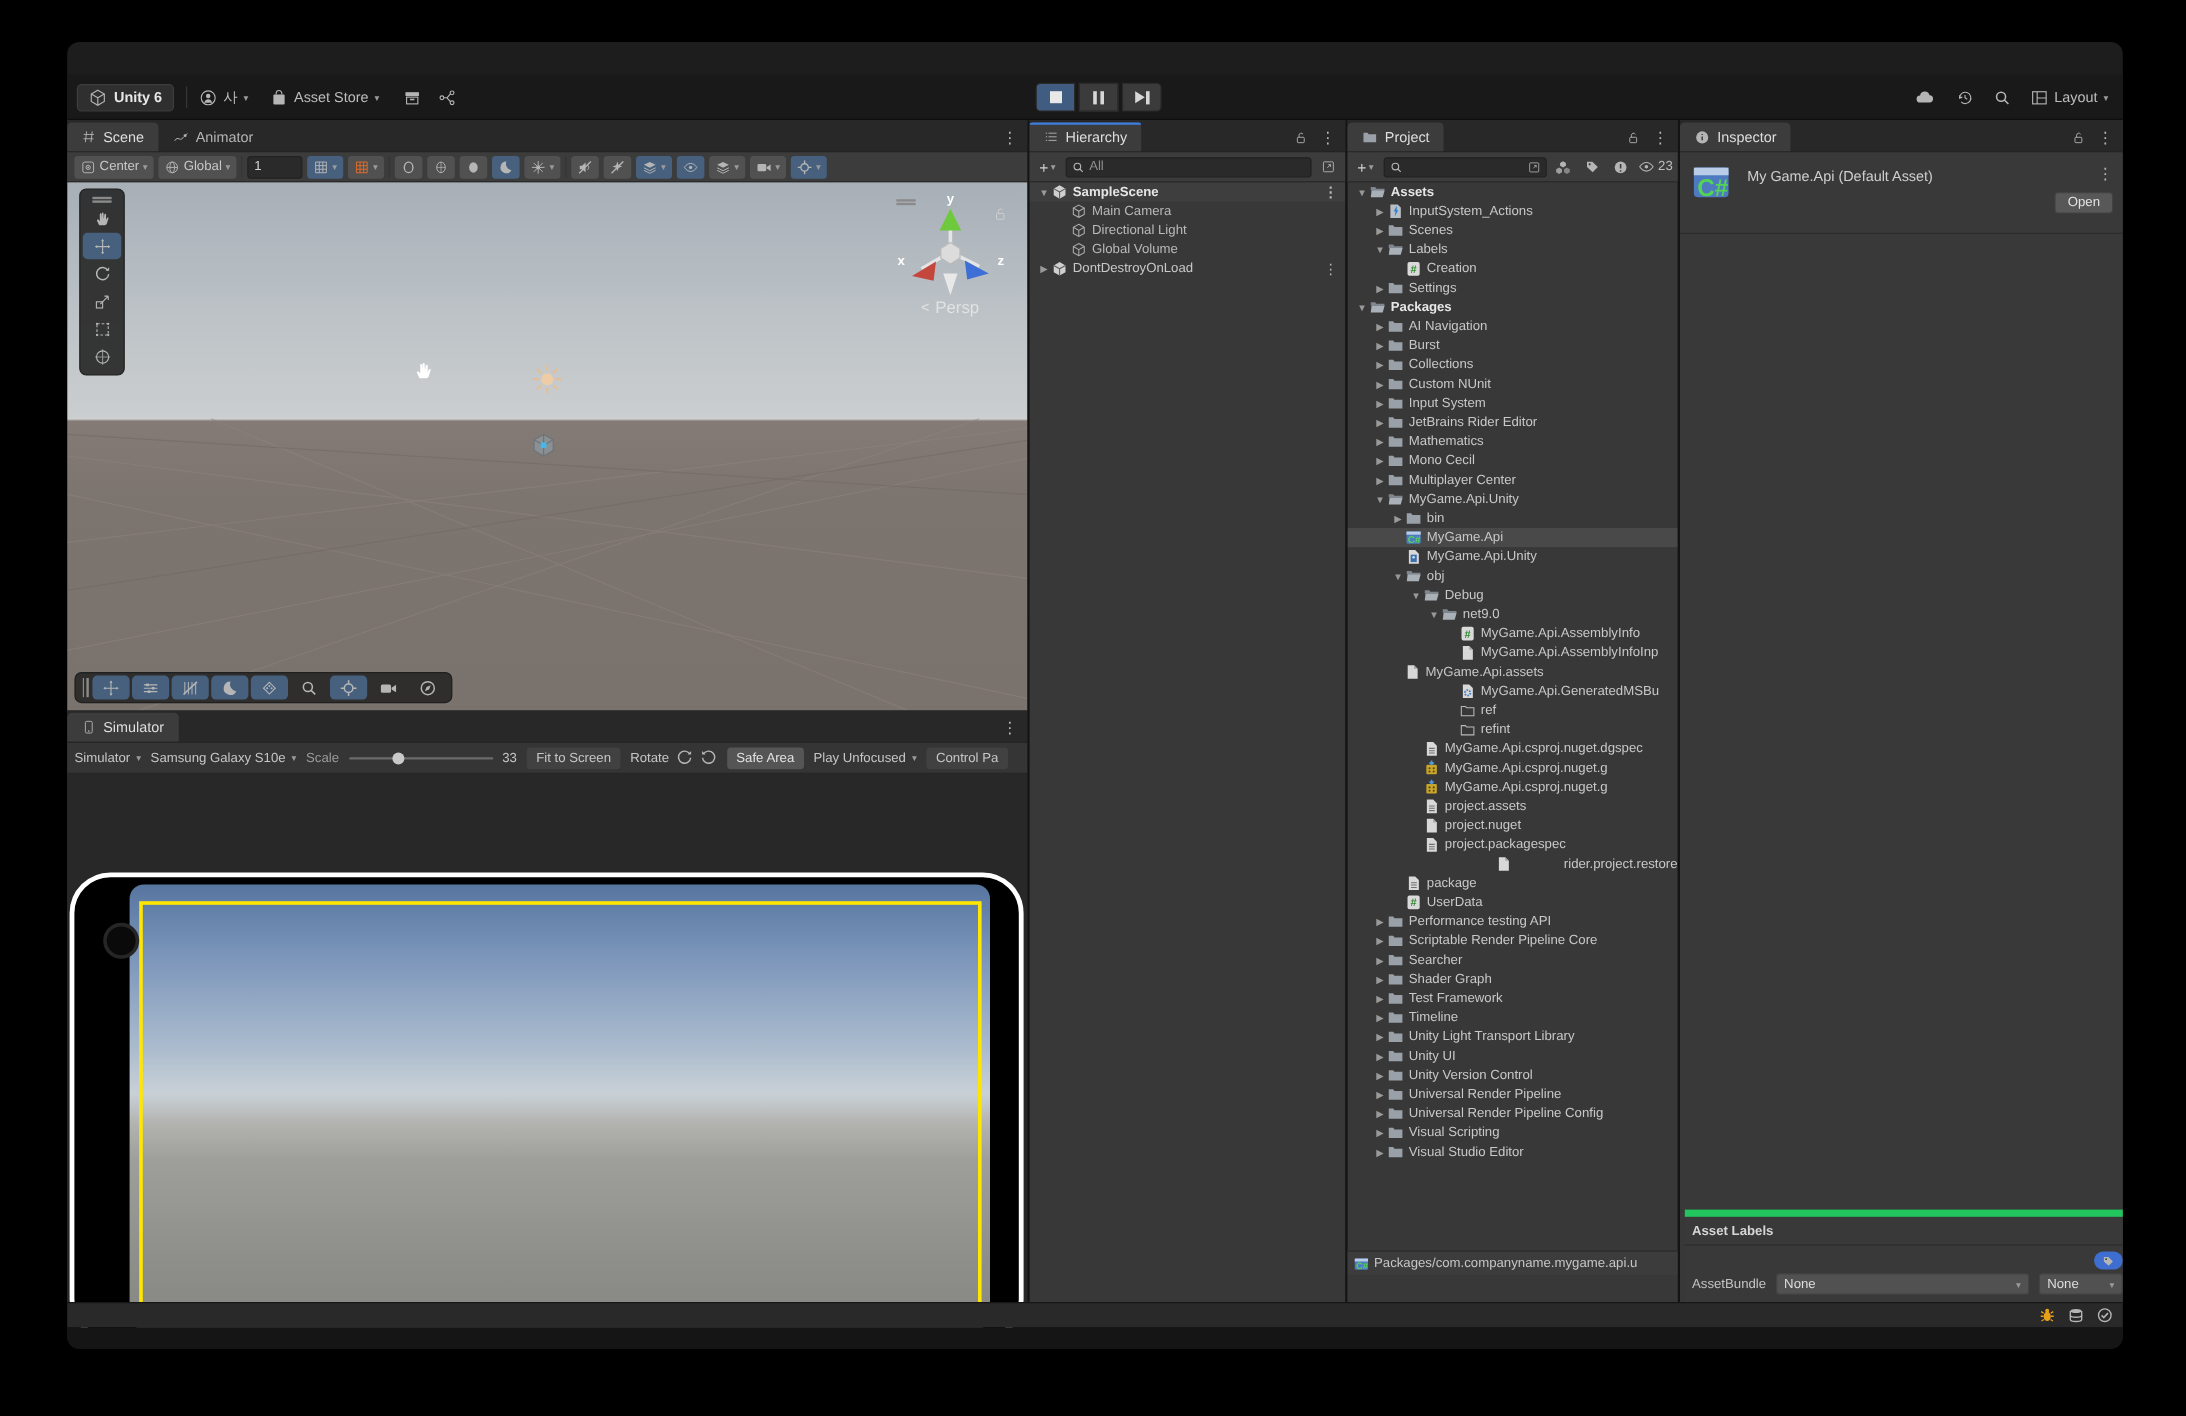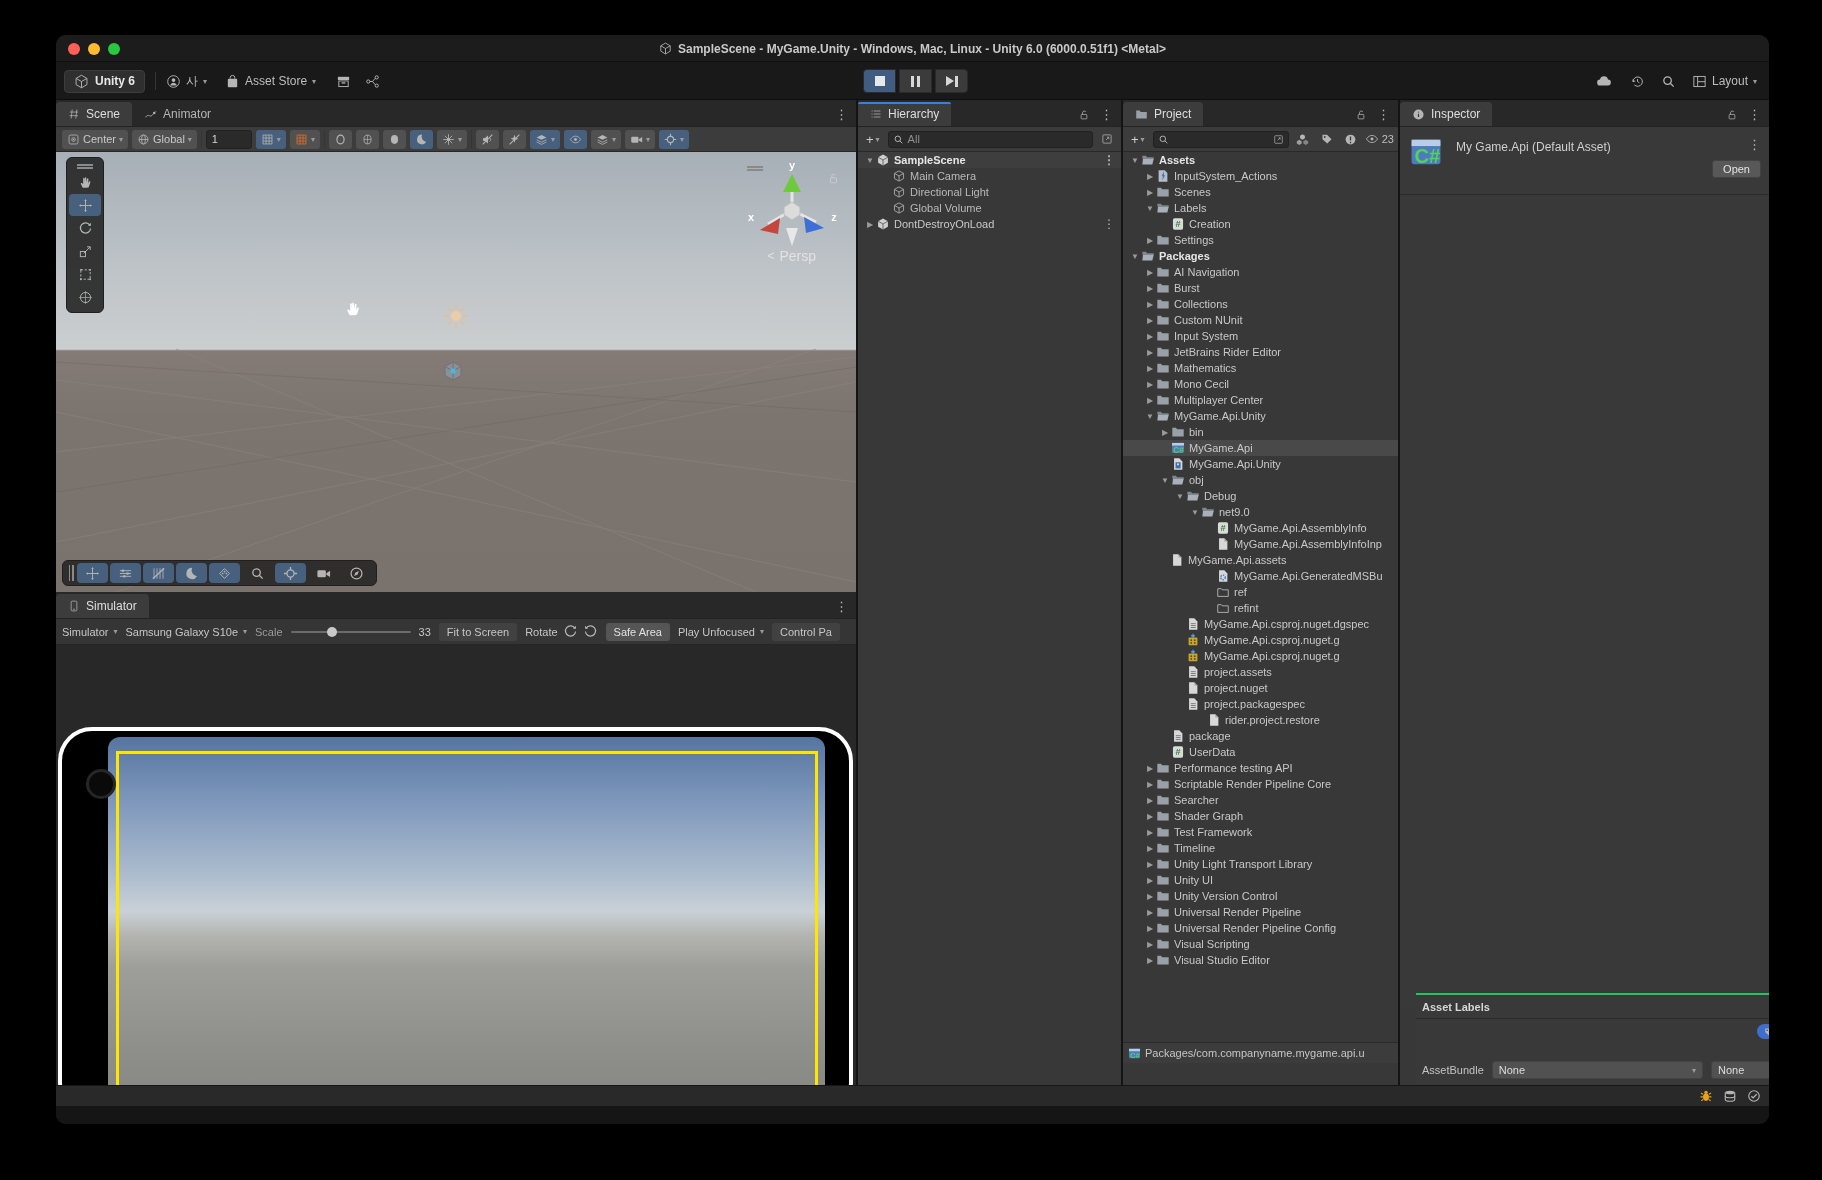--- a/index.html
+++ b/index.html
@@ -105,21 +105,21 @@
   .saferect{position:absolute;left:54px;top:20px;right:31px;bottom:18px;border:3px solid #ffe600;}
   .camhole{position:absolute;left:24px;top:38px;width:30px;height:30px;border-radius:50%;background:#0a0a0a;border:3px solid #262626;}
   
   .insp-head{position:absolute;left:0;top:27px;width:100%;height:68px;background:#393939;border-bottom:1px solid #2c2c2c;}
   .insp-icon{position:absolute;left:8px;top:8px;width:36px;height:34px;}
   .insp-title{position:absolute;left:56px;top:13px;font-size:12px;color:#cfcfcf;}
   .insp-kebab{position:absolute;right:8px;top:10px;}
   .openbtn{position:absolute;right:8px;top:33px;background:#585858;border:1px solid #424242;border-radius:3px;
     color:#e3e3e3;font-size:11px;padding:2px 10px;}
   .insp-body{position:absolute;left:0;top:95px;width:100%;bottom:77px;background:#393939;}
-  .assetlabels{position:absolute;left:16px;bottom:0;width:100%;height:92px;background:#393939;border-top:2px solid #22c55e;}
+  .assetlabels{position:absolute;left:4px;bottom:0;width:100%;height:77px;background:#393939;border-top:6px solid #22c55e;}
   .al-head{height:24px;border-bottom:1px solid #2c2c2c;display:flex;align-items:center;padding:0 6px;
     color:#d6d6d6;font-size:11px;font-weight:bold;}
   .tagbtn{position:absolute;right:4px;top:29px;width:24px;height:15px;background:#3e6fd0;border-radius:8px;
     display:flex;align-items:center;justify-content:center;color:#fff;}
   .tagbtn .i{width:10px;height:10px;}
   .abrow{position:absolute;left:6px;right:4px;bottom:6px;display:flex;align-items:center;gap:8px;font-size:11px;color:#c3c3c3;}
   .dd{background:#515151;border:1px solid #434343;border-radius:3px;height:18px;display:flex;align-items:center;
     padding:0 6px;color:#ddd;justify-content:space-between;}
   .dd.wide{flex:1;} .dd.narrow{width:70px;}
   .proj-crumb{position:absolute;left:0;bottom:22px;width:100%;height:21px;background:#3c3c3c;border-top:1px solid #2a2a2a;
@@ -131,36 +131,20 @@
     display:flex;align-items:center;justify-content:flex-end;gap:10px;padding:0 8px;color:#b9b9b9;}
   .statusbar .i{width:14px;height:14px;}
   .winfoot{position:absolute;left:0;top:1071px;width:100%;height:18px;background:#151515;}
   .muted{color:#9b9b9b;}
 </style>
 </head>
 <body>
 
 <div class="window">
 
-  <div class="titlebar">
-    <div class="lights">
-      <span class="light red"></span>
-      <span class="light yellow"></span>
-      <span class="light green"></span>
-    </div>
-    <div class="title">
-      <span class="i">
-          <svg viewBox="0 0 16 16" fill="none">
-            <path d="M8 1.3 13.8 4.7v6.6L8 14.7 2.2 11.3V4.7z" stroke="currentColor"></path>
-            <path d="M8 8l5.8-3.3M8 8 2.2 4.7M8 8v6.7" stroke="currentColor"></path>
-          </svg>
-        </span>
-      <span>SampleScene - MyGame.Unity - Windows, Mac, Linux - Unity 6.0 (6000.0.51f1) &lt;Metal&gt;</span>
-    </div>
-  </div>
 
   <div class="toolbar">
     <div class="tb tb-left">
       <span class="badge">
         <span class="i">
             <svg viewBox="0 0 16 16" fill="none">
               <path d="M8 1.3 13.8 4.7v6.6L8 14.7 2.2 11.3V4.7z" stroke="currentColor"></path>
               <path d="M8 8l5.8-3.3M8 8 2.2 4.7M8 8v6.7" stroke="currentColor"></path>
             </svg>
           </span>
@@ -1215,21 +1199,21 @@
           <div class="tree-row" style="padding-left: 51px;">
             <span class="arrow"></span>
             <span class="ticon">
               <svg viewBox="0 0 16 16" fill="none">
                 <path d="M3.5 1.5h6L13 5v9.5H3.5z" fill="#d8d8d8"></path>
                 <path d="M5.5 7.6h5.5M5.5 9.8h5.5M5.5 12h5.5" stroke="#6f6f6f"></path>
               </svg>
             </span>
             <span class="label">project.packagespec</span>
           </div>
-          <div class="tree-row" style="padding-left: 72px;">
+          <div class="tree-row" style="padding-left: 72px; justify-content: space-between;">
             <span class="arrow"></span>
             <span class="ticon">
               <svg viewBox="0 0 16 16" fill="none">
                 <path d="M3.5 1.5h6L13 5v9.5H3.5z" fill="#d8d8d8"></path>
                 <path d="M9.5 1.5V5H13z" fill="#a5a5a5"></path>
               </svg>
             </span>
             <span class="label">rider.project.restore</span>
           </div>
           <div class="tree-row" style="padding-left: 36px;">

